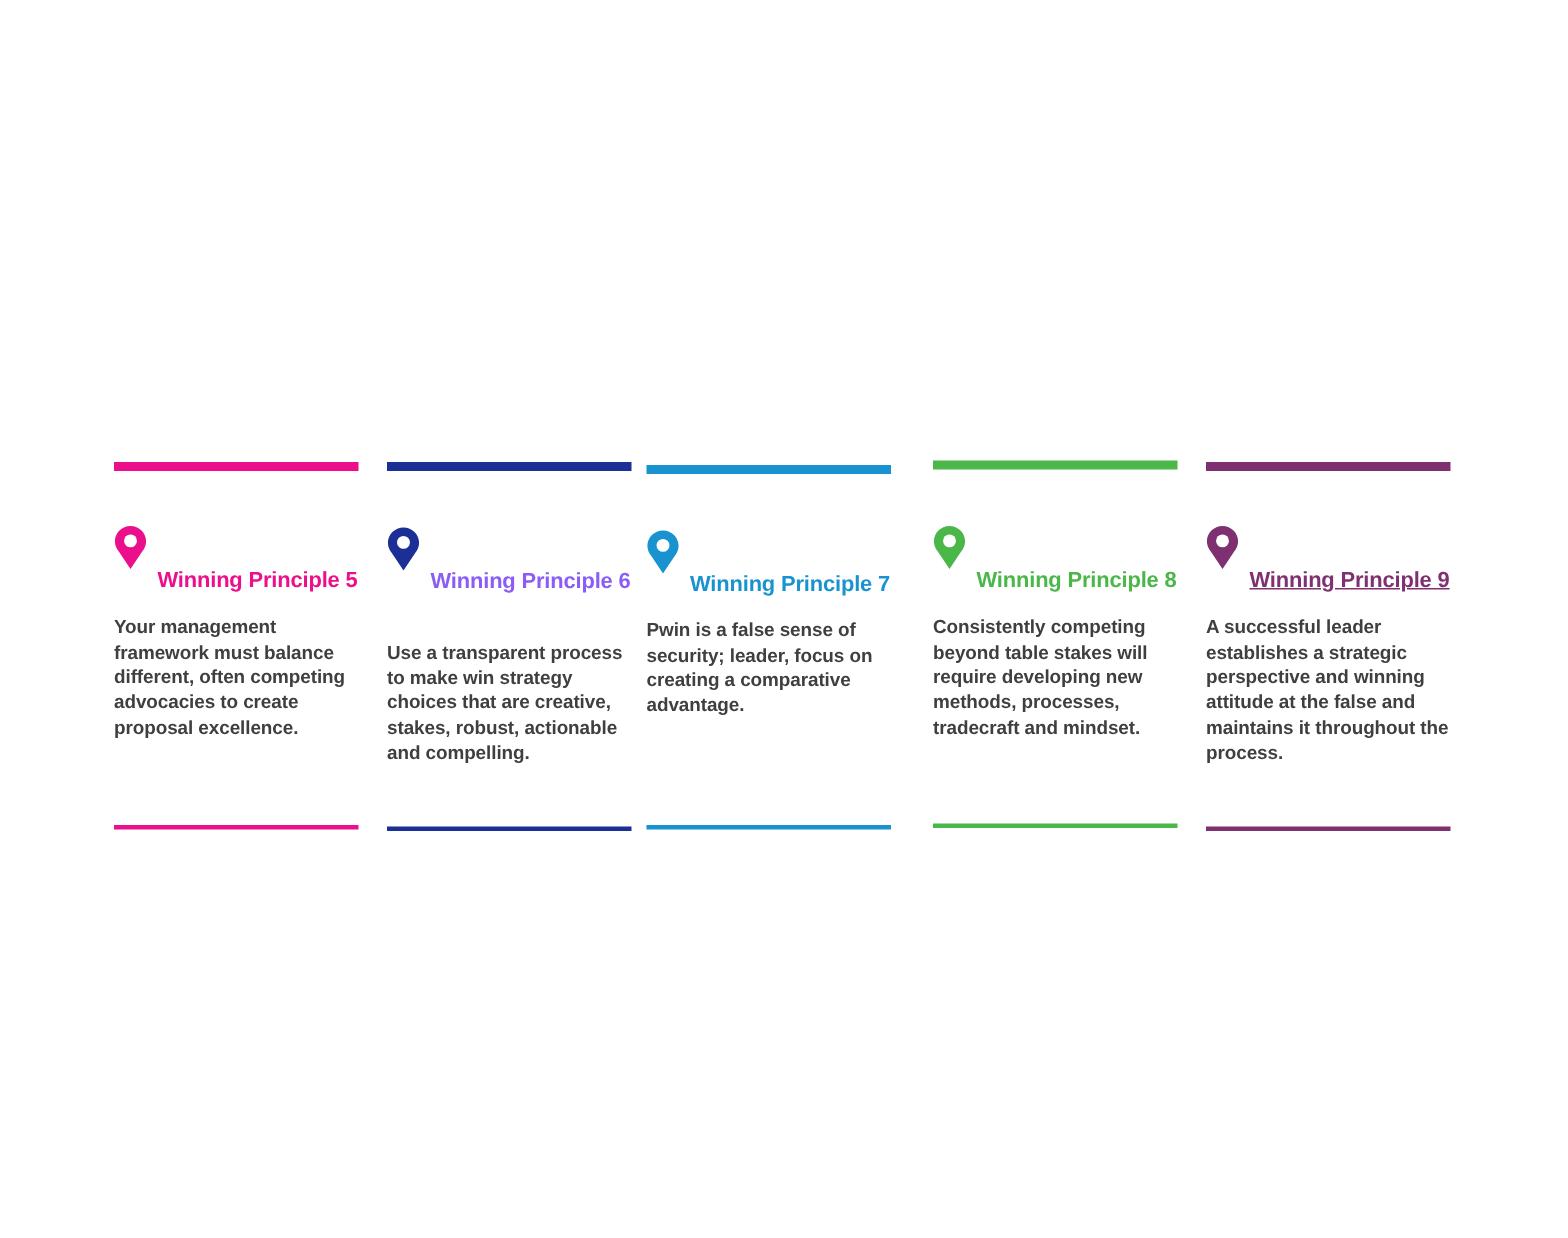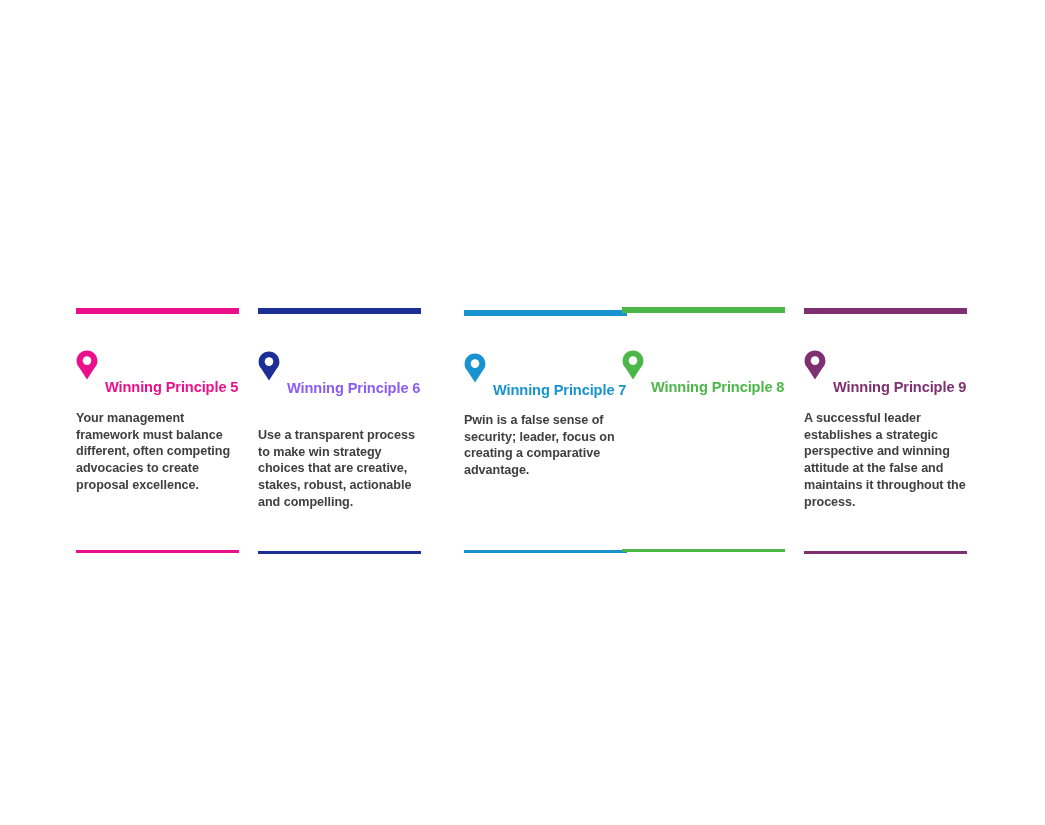--- a/index.html
+++ b/index.html
@@ -27,21 +27,21 @@
   .principle-column {
     position: absolute;
     top: 0;
     width: 163px;
     height: 825px;
   }
 
   
   .col-0 { left: 76px; }
   .col-1 { left: 258px; }
-  .col-2 { left: 464px; }
+  .col-2 { left: 431px; }
   .col-3 { left: 622px; }
   .col-4 { left: 804px; }
 
   .rule-top {
     position: absolute;
     left: 0;
     width: 163px;
     height: 6px;
   }
 
@@ -138,29 +138,30 @@
       <div class="rule-top" style="top: 307px; background: rgb(76, 183, 73);"></div>
       <div class="heading-row" style="top: 336px; align-items: center;">
         <span style="display: block; line-height: 0;">
           <svg class="pin-icon" viewBox="0 0 22 30" xmlns="http://www.w3.org/2000/svg" aria-hidden="true">
             <path fill="#4CB749" d="M11 0.6C5.2 0.6 0.6 5.2 0.6 10.9c0 2.6 1.0 4.9 2.6 6.7L11 29.4l7.8-11.8c1.6-1.8 2.6-4.1 2.6-6.7C21.4 5.2 16.8 0.6 11 0.6z"></path>
             <circle cx="11" cy="10.6" r="4.3" fill="#ffffff"></circle>
           </svg>
         </span>
         <span class="heading-label" style="color: rgb(76, 183, 73);">Winning Principle 8</span>
       </div>
+      <p class="body-text" style="top: 410px; margin: 0px;">Consistently competing beyond table stakes will require developing new methods, processes, tradecraft and mindset.</p>
       <div class="rule-bottom" style="top: 549px; background: rgb(76, 183, 73);"></div>
     </div>
     <div class="principle-column col-4">
       <div class="rule-top" style="top: 308px; background: rgb(126, 48, 112);"></div>
       <div class="heading-row" style="top: 336px;">
         <span style="display: block; line-height: 0;">
           <svg class="pin-icon" viewBox="0 0 22 30" xmlns="http://www.w3.org/2000/svg" aria-hidden="true">
             <path fill="#7E3070" d="M11 0.6C5.2 0.6 0.6 5.2 0.6 10.9c0 2.6 1.0 4.9 2.6 6.7L11 29.4l7.8-11.8c1.6-1.8 2.6-4.1 2.6-6.7C21.4 5.2 16.8 0.6 11 0.6z"></path>
             <circle cx="11" cy="10.6" r="4.3" fill="#ffffff"></circle>
           </svg>
         </span>
-        <span class="heading-label" style="color: rgb(126, 48, 112);">Winning Principle 9</span>
+        <span class="heading-label" style="color: rgb(126, 48, 112); text-decoration: underline;">Winning Principle 9</span>
       </div>
       <p class="body-text" style="top: 410px; margin: 0px;">A successful leader establishes a strategic perspective and winning attitude at the false and maintains it throughout the process.</p>
       <div class="rule-bottom" style="top: 551px; background: rgb(126, 48, 112);"></div>
     </div>
   </div>
 
 </body></html>

